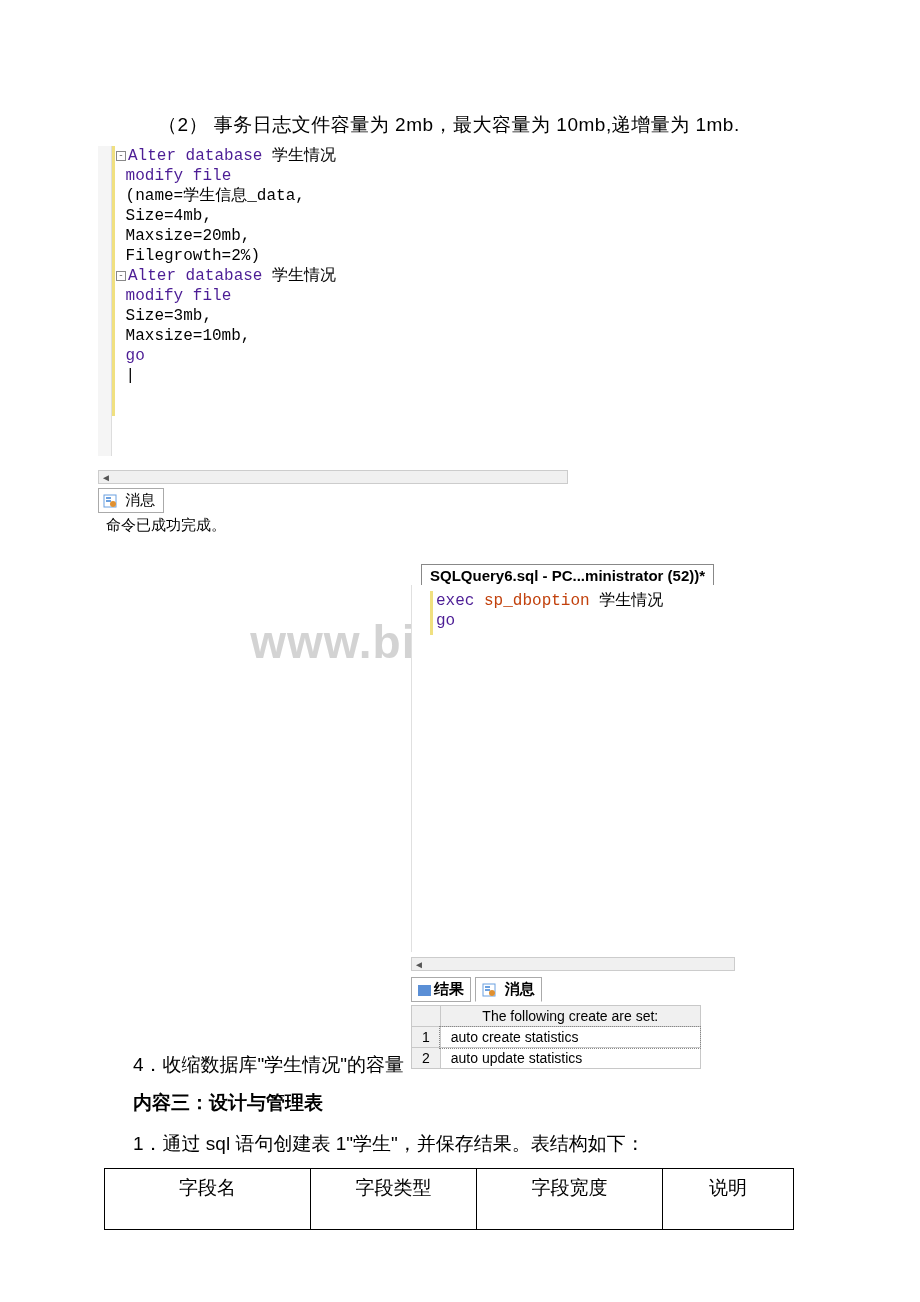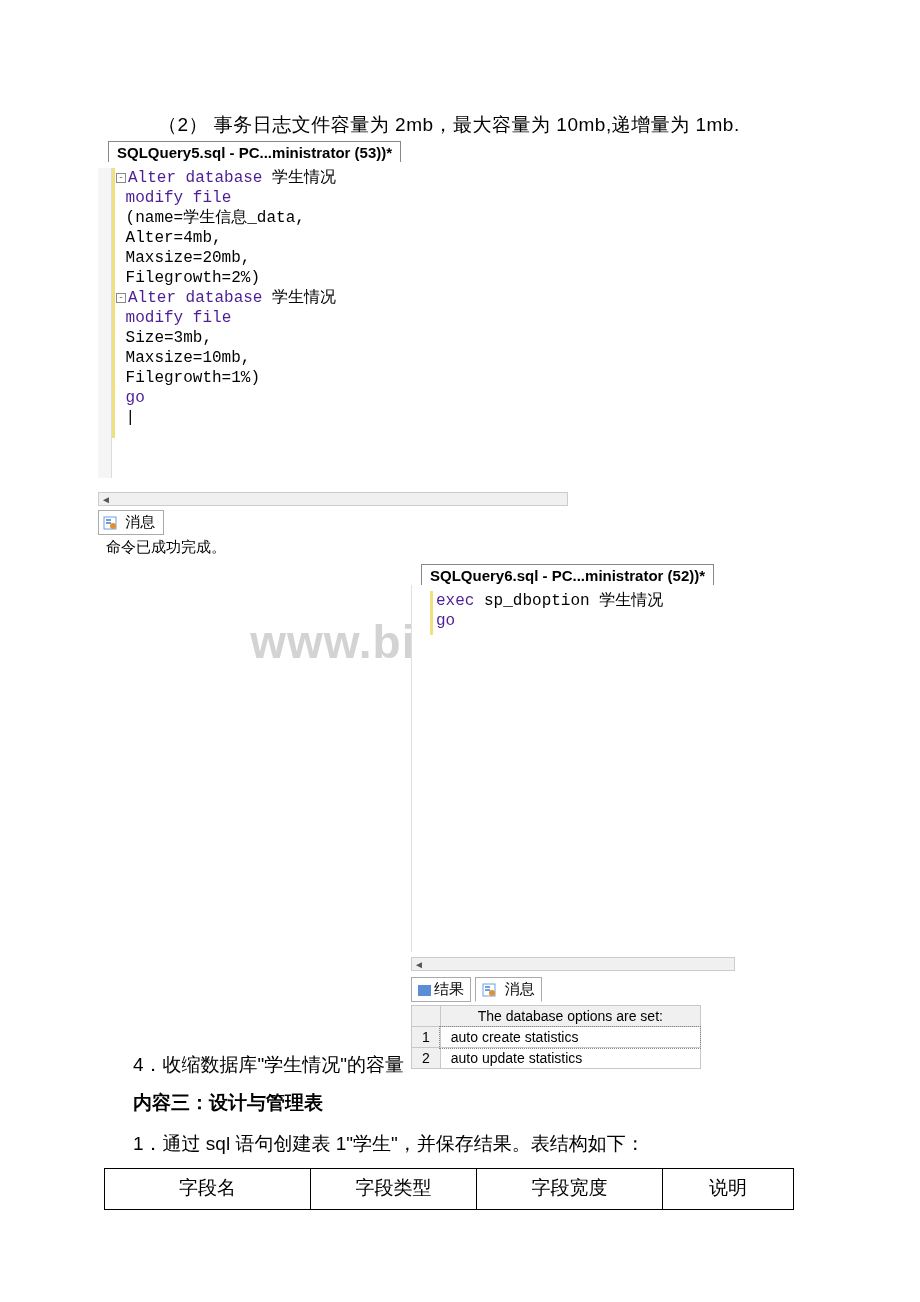--- a/index.html
+++ b/index.html
@@ -144,20 +144,21 @@
     .scroll-2 {
       position: relative;
       width: 324px;
       height: 14px;
       background: #f0f0f0;
       border: 1px solid #ccc;
       margin-top: 5px;
     }
     .results-tabs {
       margin-top: 6px;
+      font-weight: bold;
     }
     .result-tab {
       display: inline-block;
       border: 1px solid #aaa;
       padding: 2px 6px;
       font-size: 15px;
       background: #fff;
       vertical-align: top;
     }
     .result-tab .grid-icon {
@@ -226,57 +227,55 @@
     .spec-table {
       position: absolute;
       top: 1168px;
       left: 104px;
       border-collapse: collapse;
     }
     .spec-table td {
       border: 1.5px solid #000;
       text-align: center;
       font-size: 19px;
-      padding: 6px 0 8px 0;
+      padding: 6px 0 28px 0;
     }
     .c1 { width: 206px; }
     .c2 { width: 166px; }
     .c3 { width: 186px; }
     .c4 { width: 131px; }
     .arrow-left {
       position: absolute;
       left: 2px;
       top: 1px;
       font-size: 10px;
       color: #555;
     }
   </style>
 </head>
 <body>
 
 <div class="page">
   <div class="item-2">（2） 事务日志文件容量为 2mb，最大容量为 10mb,递增量为 1mb.</div>
 
   <div class="sql-window-1">
-    <div class="sql-tab">SQLQuery5.sql - PC...ministrator (53))*</div>
     <div class="sql-body">
       <div class="gutter"></div>
       <div class="bar-yellow"></div>
       <div class="code-area">
         <div class="code-line"><span class="fold-box">-</span><span class="kw">Alter</span><span class="kw"> database</span><span> 学生情况</span></div>
         <div class="code-line"><span class="kw"> modify</span><span class="kw"> file</span></div>
         <div class="code-line"><span> (name=</span><span>学生信息_data</span><span>,</span></div>
-        <div class="code-line"><span> Alter=4mb,</span></div>
+        <div class="code-line"><span> Size=4mb,</span></div>
         <div class="code-line"><span> Maxsize=20mb,</span></div>
         <div class="code-line"><span> Filegrowth=2%)</span></div>
         <div class="code-line"><span class="fold-box">-</span><span class="kw">Alter</span><span class="kw"> database</span><span> 学生情况</span></div>
         <div class="code-line"><span class="kw"> modify</span><span class="kw"> file</span></div>
         <div class="code-line"><span> Size=3mb,</span></div>
         <div class="code-line"><span> Maxsize=10mb,</span></div>
-        <div class="code-line"><span> Filegrowth=1%)</span></div>
         <div class="code-line"><span class="kw"> go</span></div>
         <div class="code-line"> |</div>
       </div>
     </div>
     <div class="scroll-area">
       <span class="arrow-left">◄</span>
     </div>
     <span class="msg-tab">
       <svg class="msg-icon" viewBox="0 0 14 14">
           <rect x="1" y="1" width="12" height="12" fill="#fff" stroke="#6aa0e0"></rect>
@@ -292,21 +291,21 @@
 
 <div class="watermark">
   <span>www.bi</span><span class="accent">n</span><span>gdoc.com</span>
 </div>
 
 <div class="sql-window-2">
   <div class="sql-tab" style="margin-left:10px;">SQLQuery6.sql - PC...ministrator (52))*</div>
   <div class="sql-body-2">
     <div class="bar-yellow-2"></div>
     <div class="code-area-2">
-      <div class="code-line"><span class="kw">exec</span> <span style="color:#000000">sp_dboption</span> <span>学生情况</span></div>
+      <div class="code-line"><span class="kw">exec</span> <span style="color:#c2410c">sp_dboption</span> <span>学生情况</span></div>
       <div class="code-line"><span class="kw">go</span></div>
     </div>
   </div>
   <div class="scroll-2">
     <span class="arrow-left">◄</span>
   </div>
   <div class="results-tabs">
     <span class="result-tab">
       <span class="grid-icon"></span><span>结果</span>
     </span>
@@ -317,21 +316,21 @@
           <rect x="3" y="6" width="5" height="2" fill="#6aa0e0"></rect>
           <circle cx="10" cy="10" r="3" fill="#e09030"></circle>
         </svg>
       <span>消息</span>
     </span>
   </div>
   <table class="result-grid">
     <tbody>
         <tr>
       <th class="rownum"></th>
-      <th class="col-header" style="width:260px;">The database options are set:</th>
+      <th class="col-header" style="width:260px;">The following create are set:</th>
     </tr>
     <tr>
       <td class="rownum">1</td>
       <td style="outline:1px dotted #888;">auto create statistics</td>
     </tr>
     <tr>
       <td class="rownum">2</td>
       <td>auto update statistics</td>
     </tr>
   </tbody>

